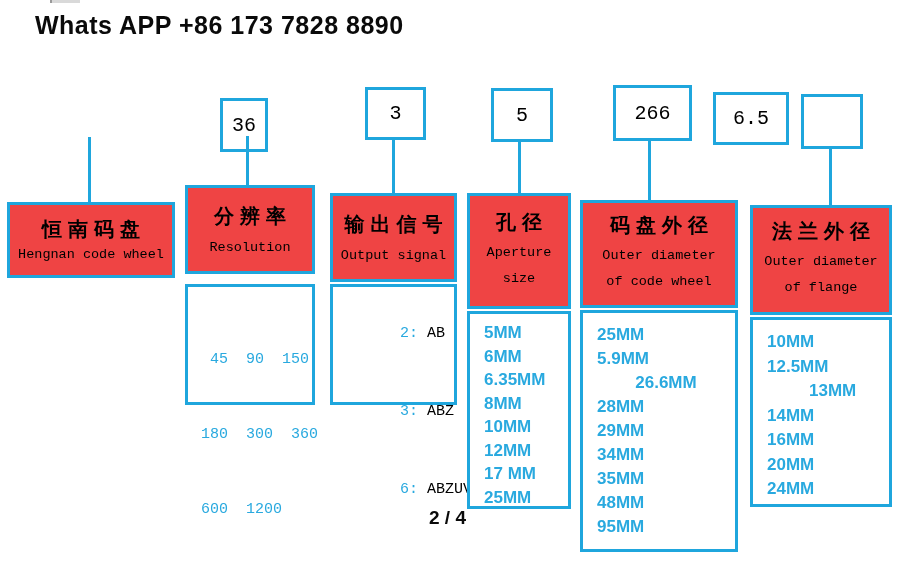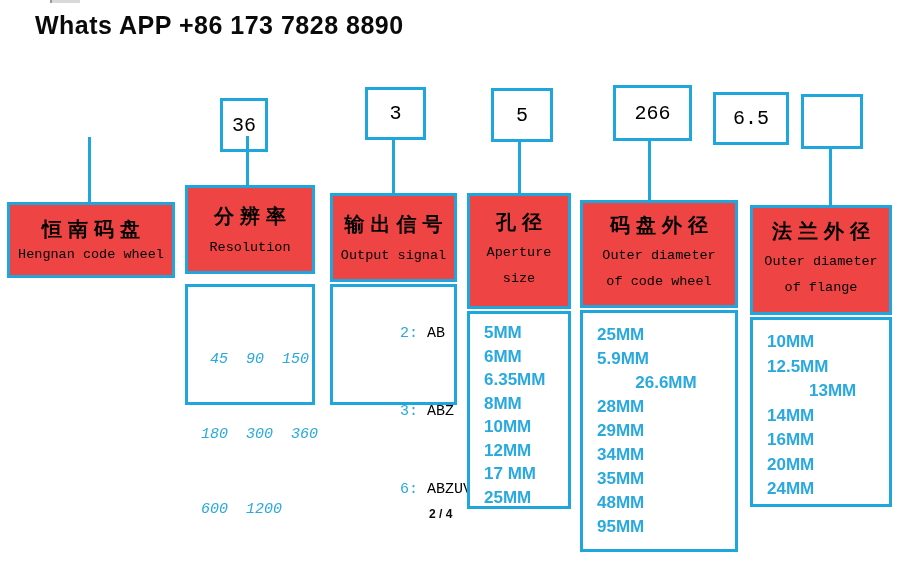--- a/index.html
+++ b/index.html
@@ -47,21 +47,21 @@
   }
   .sig-code{color:#29a9df;}
   .sig-val{color:#000;margin-left:9px;}
   .mm-list{padding:7px 0 0 14px;}
   .mm-item{
     font-family:"Liberation Sans",sans-serif;font-weight:bold;font-size:17px;color:#29a9df;
     white-space:nowrap;
   }
   .footer{
     position:absolute;left:429px;top:507px;
-    font-family:"Liberation Sans",sans-serif;font-weight:bold;font-size:12px;color:#0a0a0a;
+    font-family:"Liberation Sans",sans-serif;font-weight:bold;font-size:19px;color:#0a0a0a;
   }
 </style>
 </head>
 <body>
 
 <div class="canvas">
 
   <div class="artifact"></div>
 
   <div class="title">Whats APP +86 173 7828 8890</div>
@@ -103,21 +103,21 @@
   <div class="desc-box" style="left:580px;top:200px;width:158px;height:108px;">
     <div class="zh">码盘外径</div>
     <div class="en" style="width:130px;">Outer diameter of code wheel</div>
   </div>
 
   <div class="desc-box" style="left:750px;top:205px;width:142px;height:110px;">
     <div class="zh">法兰外径</div>
     <div class="en" style="width:120px;">Outer diameter of flange</div>
   </div>
 
-  <div class="opt-box opt-mono" style="left:185px;top:284px;width:130px;height:121px;font-style:italic;">
+  <div class="opt-box opt-mono" style="left:185px;top:284px;width:130px;height:121px;">
     <div class="line"> 45  90  150</div>
     <div class="line">180  300  360</div>
     <div class="line">600  1200</div>
     
   </div>
 
   <div class="opt-box" style="left:330px;top:284px;width:127px;height:121px;padding:8px 0 0 13px;">
     <div class="sig-line">
       <span class="sig-code">2:</span><span class="sig-val">AB</span>
     </div>

